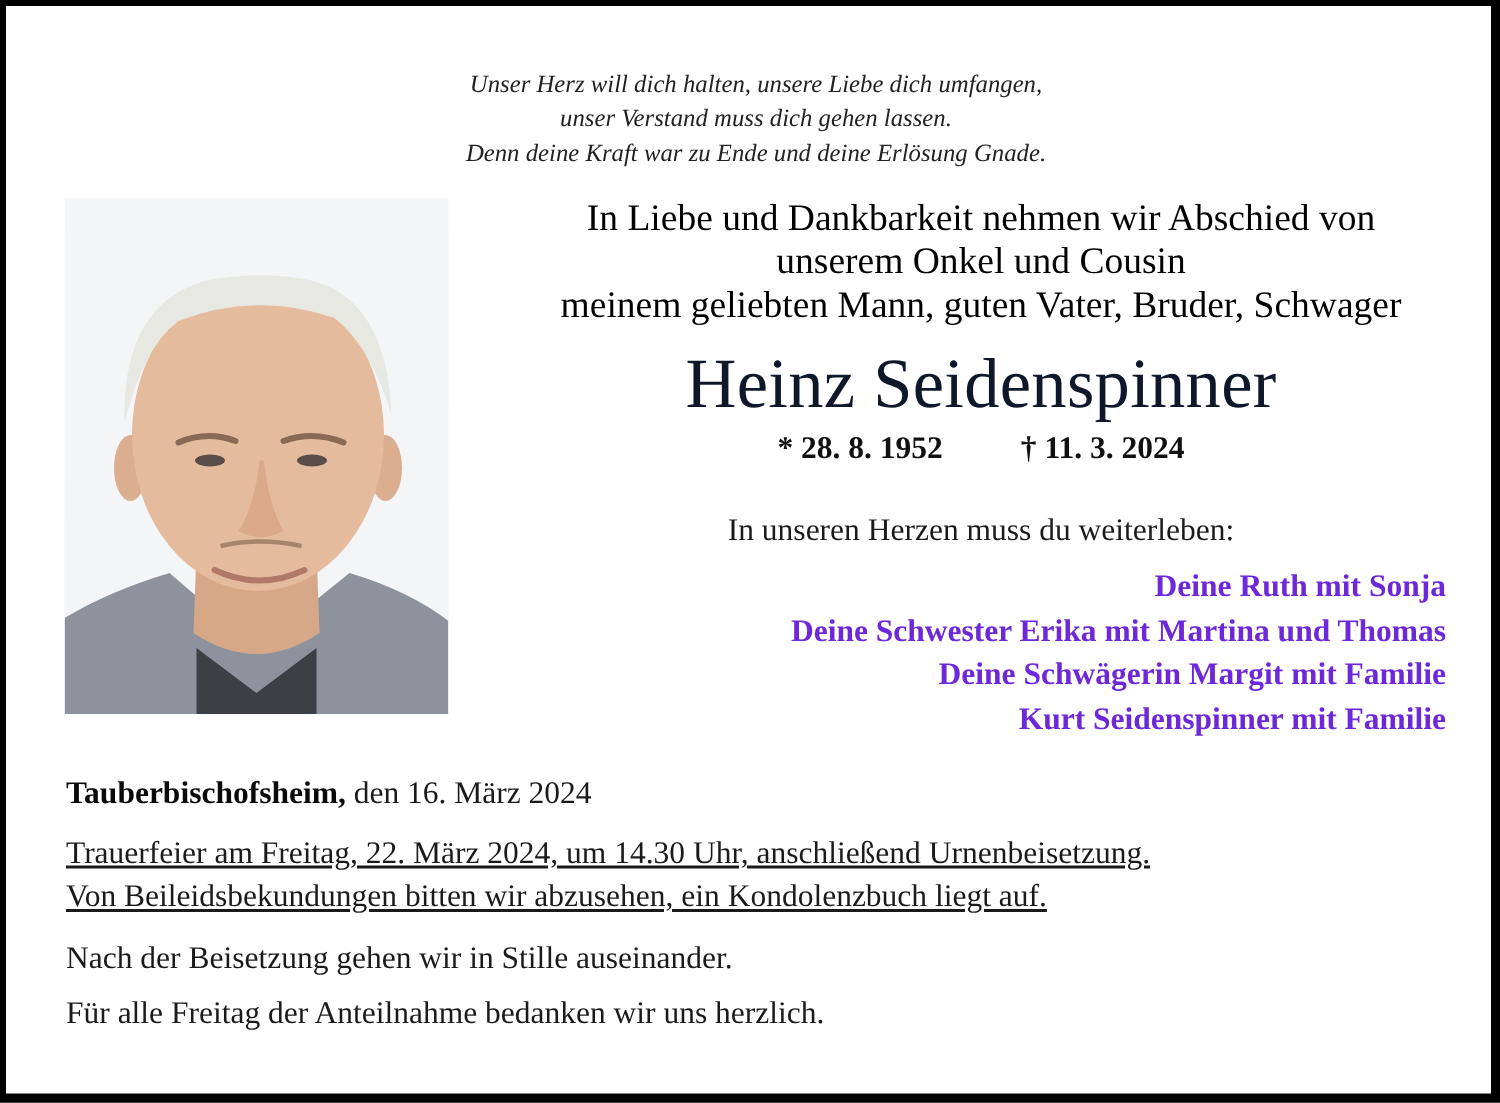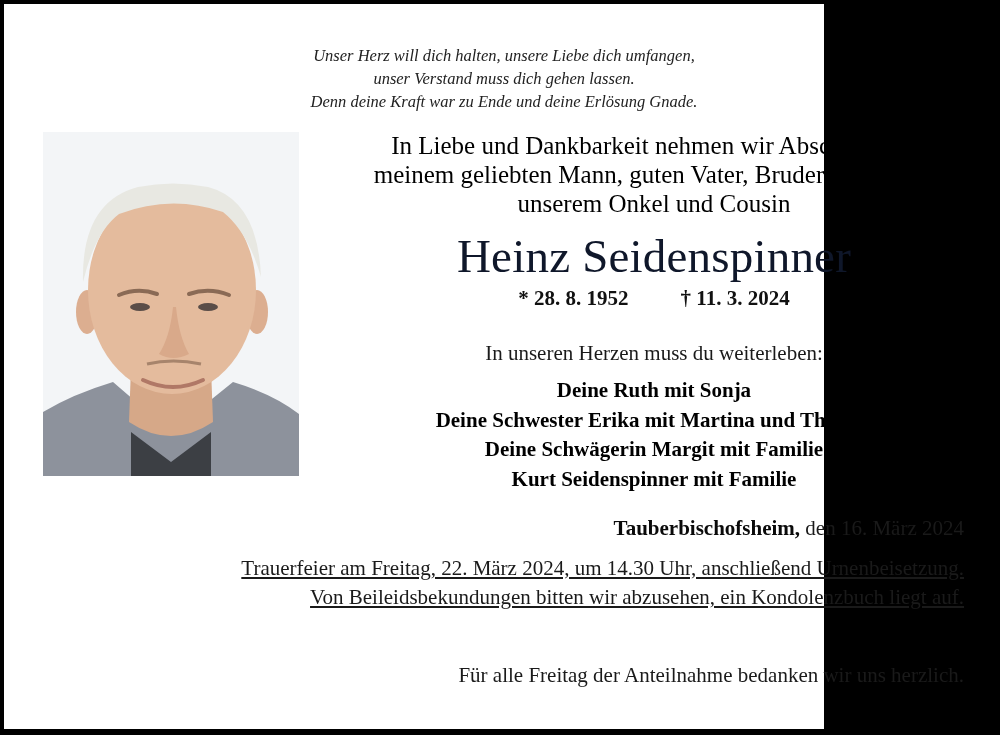--- a/index.html
+++ b/index.html
@@ -1,22 +1,22 @@
 <!DOCTYPE html>
 <html><head>
   <meta charset="utf-8">
   <style>
     * { margin: 0; padding: 0; box-sizing: border-box; }
     html, body { width: 1000px; height: 735px; background: #000; overflow: hidden; }
     body { font-family: "Liberation Serif", "DejaVu Serif", serif; color: #111; }
     .card {
-      position: absolute; left: 4px; top: 4px; width: 820px; height: 725px;
+      position: absolute; left: 4px; top: 4px; width: 990px; height: 725px;
       background: #fff;
     }
-    .abs { position: absolute; text-align: right; }
+    .abs { position: absolute; }
     .motto {
       left: 0; width: 1000px; top: 40px; text-align: center;
       font-style: italic; font-size: 16.5px; line-height: 23px; color: #222;
     }
     .intro {
       left: 340px; width: 620px; top: 127px; text-align: center;
       font-size: 25px; line-height: 29px; color: #000000;
     }
     .name {
       left: 340px; width: 620px; top: 224px; text-align: center;
@@ -26,22 +26,22 @@
     .dates {
       left: 340px; width: 620px; top: 280px; text-align: center;
       font-size: 21px; font-weight: bold; line-height: 28px; color: #111;
     }
     .dates span.gap { display: inline-block; width: 52px; }
     .remember {
       left: 340px; width: 620px; top: 335px; text-align: center;
       font-size: 21px; line-height: 28px; color: #1a1a1a;
     }
     .family {
-      left: 340px; width: 620px; top: 372px; text-align: center;
-      font-size: 21px; font-weight: bold; line-height: 29.5px; color: #000000;
+      left: 340px; width: 620px; top: 372px; text-align: right;
+      font-size: 21px; font-weight: bold; line-height: 29.5px; color: #6d28d9;
     }
     .footer { left: 40px; width: 920px; font-size: 21px; line-height: 29px; color: #1a1a1a; }
     .place-date { top: 510px; }
     .place-date b { font-weight: bold; color: #0a0a0a; }
     .service { top: 550px; text-decoration: underline; }
     .silence { top: 620px; }
     .thanks { top: 657px; }
     .photo {
       left: 39px; top: 128px; width: 256px; height: 344px; overflow: hidden;
       background: linear-gradient(#f7f9fb, #eef1f4);
@@ -84,22 +84,22 @@
       <path d="M130 175 Q127 205 116 222 Q130 230 146 222 Q136 205 133 175" fill="#d9a98a"></path>
 
       <path d="M104 232 Q130 226 158 232" stroke="#a7846c" stroke-width="3" fill="none"></path>
 
       <path d="M100 248 Q130 262 160 248" stroke="#b07866" stroke-width="4" fill="none" stroke-linecap="round"></path>
     </svg>
   </div>
 
   <div class="abs intro">
     <div>In Liebe und Dankbarkeit nehmen wir Abschied von</div>
+    <div>unserem Onkel und Cousin</div>
     <div>meinem geliebten Mann, guten Vater, Bruder, Schwager</div>
-    <div>unserem Onkel und Cousin</div>
   </div>
 
   <div class="abs name">Heinz Seidenspinner</div>
 
   <div class="abs dates">
     <span>* 28. 8. 1952</span><span class="gap"></span><span>† 11. 3. 2024</span>
   </div>
 
   <div class="abs remember">In unseren Herzen muss du weiterleben:</div>
 
@@ -110,16 +110,17 @@
     <div>Kurt Seidenspinner mit Familie</div>
   </div>
 
   <div class="abs footer place-date"><b>Tauberbischofsheim,</b><span> den 16. März 2024</span></div>
 
   <div class="abs footer service">
     <div>Trauerfeier am Freitag, 22. März 2024, um 14.30 Uhr, anschließend Urnenbeisetzung.</div>
     <div>Von Beileidsbekundungen bitten wir abzusehen, ein Kondolenzbuch liegt auf.</div>
   </div>
 
+  <div class="abs footer silence">Nach der Beisetzung gehen wir in Stille auseinander.</div>
 
   <div class="abs footer thanks">Für alle Freitag der Anteilnahme bedanken wir uns herzlich.</div>
 
 </div>
 
 </body></html>

